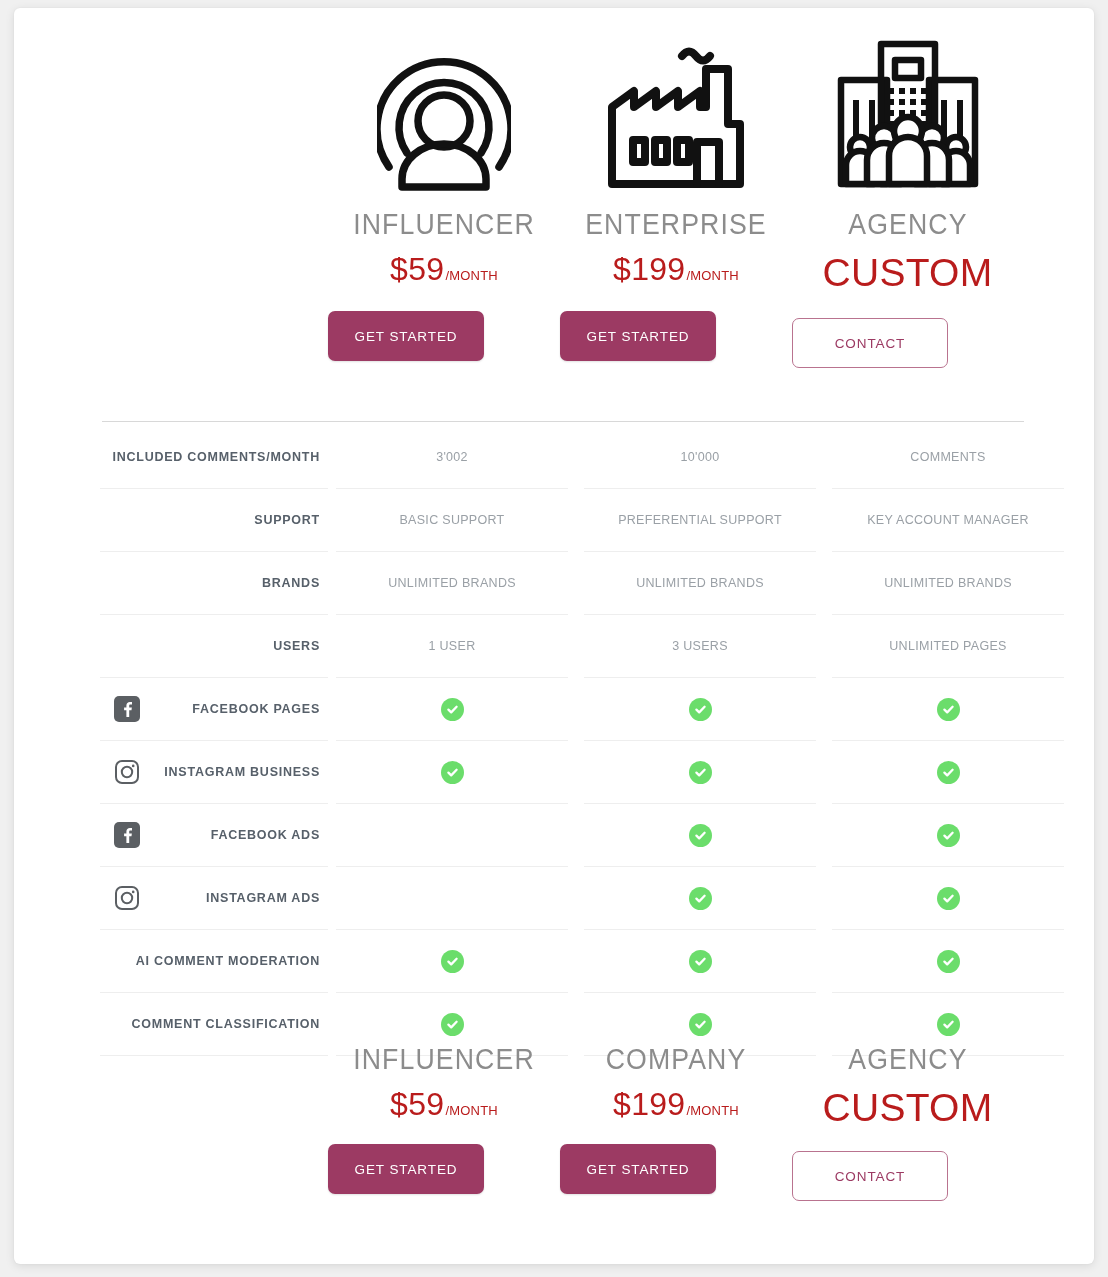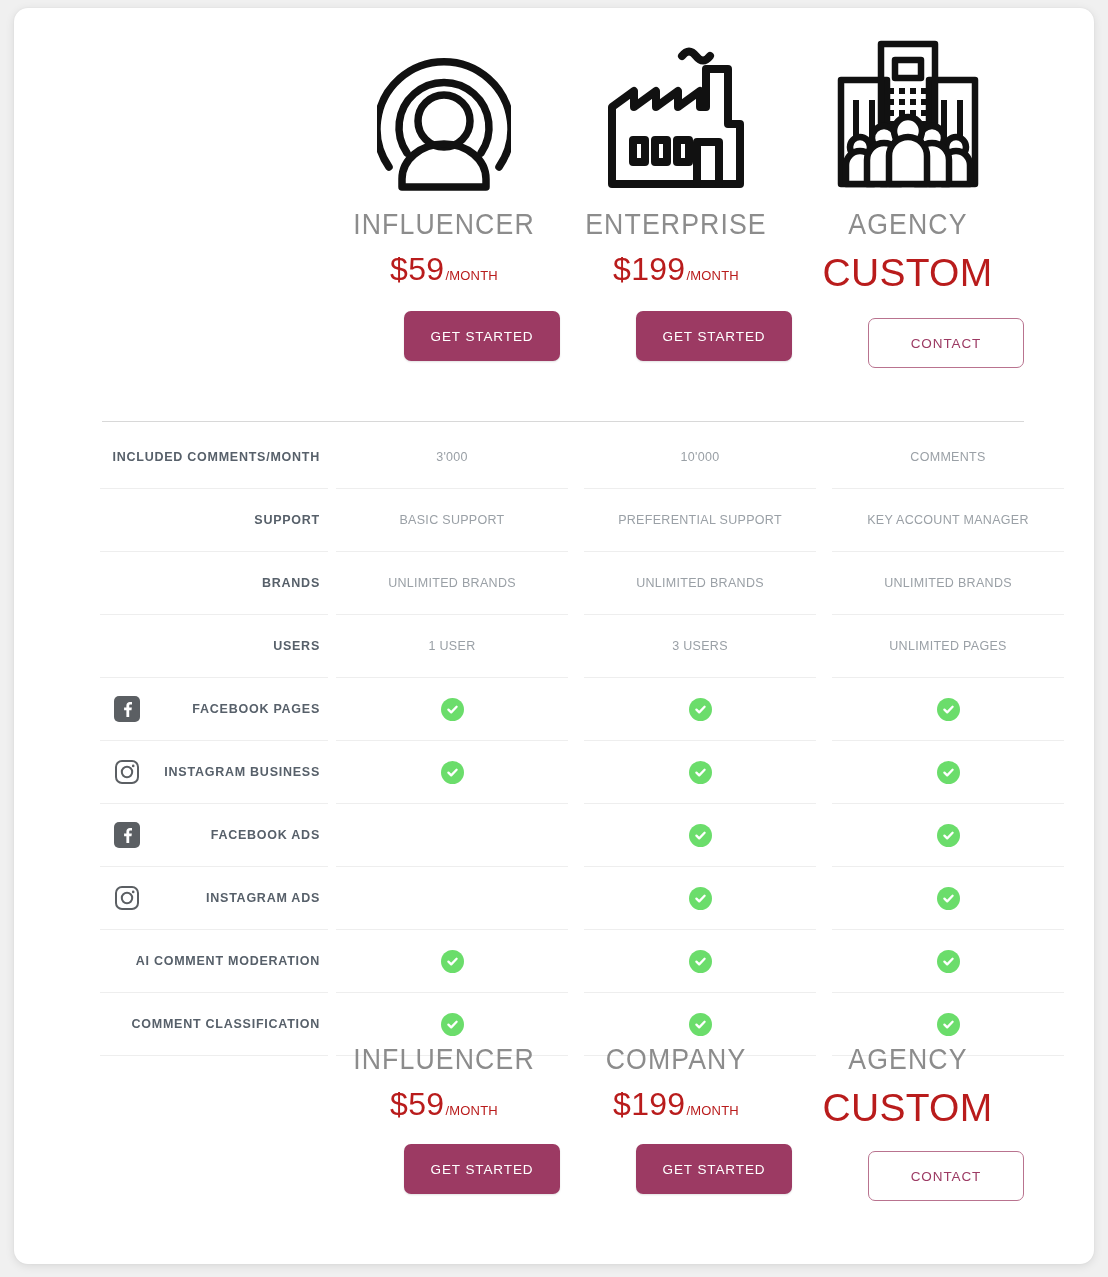--- a/index.html
+++ b/index.html
@@ -13,21 +13,21 @@
     font-family: "Liberation Sans", sans-serif;
     -webkit-font-smoothing: antialiased;
   }
   .page-card {
     position: absolute;
     left: 14px;
     top: 8px;
     width: 1080px;
     height: 1256px;
     background: #ffffff;
-    border-radius: 14px;
+    border-radius: 6px;
     box-shadow: 0 2px 10px rgba(0,0,0,0.10), 0 0 2px rgba(0,0,0,0.06);
     overflow: hidden;
   }
 
   
   .pricing-grid {
     position: absolute;
     left: 86px;
     top: 0px;
     width: 924px;
@@ -85,21 +85,21 @@
     letter-spacing: 0.2px;
     margin-left: 1px;
   }
   .plan-price.custom .amount {
     font-size: 39px;
   }
 
   .btn-wrap {
     margin-top: 26px;
     display: flex;
-    justify-content: flex-end;
+    justify-content: flex-start;
   }
   .btn {
     display: inline-flex;
     align-items: center;
     justify-content: center;
     width: 156px;
     height: 50px;
     border-radius: 7px;
     font-size: 13.5px;
     letter-spacing: 0.9px;
@@ -319,21 +319,21 @@
   </div>
 
   <div class="top-rule"></div>
 
   <div class="feature-table" id="feature-table">
       <div class="frow">
         <div class="fcell-label">
           <span class="lbl-text">INCLUDED COMMENTS/MONTH</span>
         </div>
         <div class="fcell-val num">
-          <span class="val-text">3'000</span>
+          <span class="val-text">3'002</span>
         </div>
         <div class="fcell-val num">
           <span class="val-text">10'000</span>
         </div>
         <div class="fcell-val num">
           <span class="val-text">COMMENTS</span>
         </div>
       </div>
       <div class="frow">
         <div class="fcell-label">

